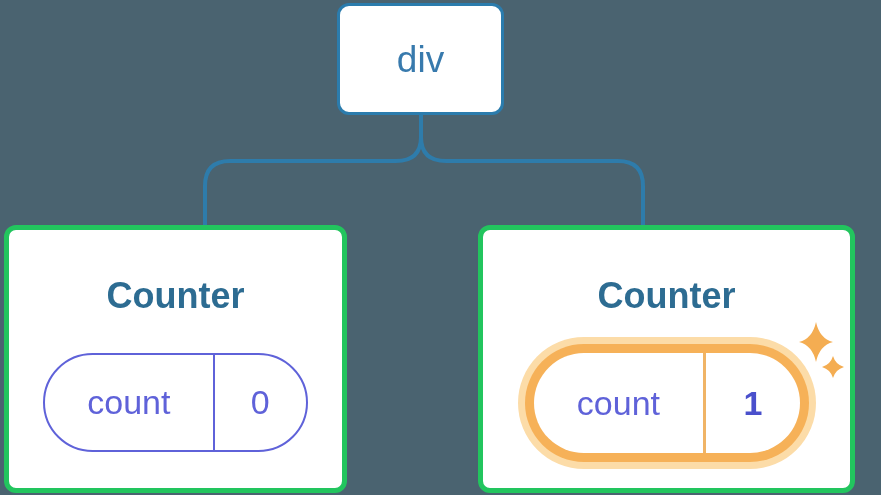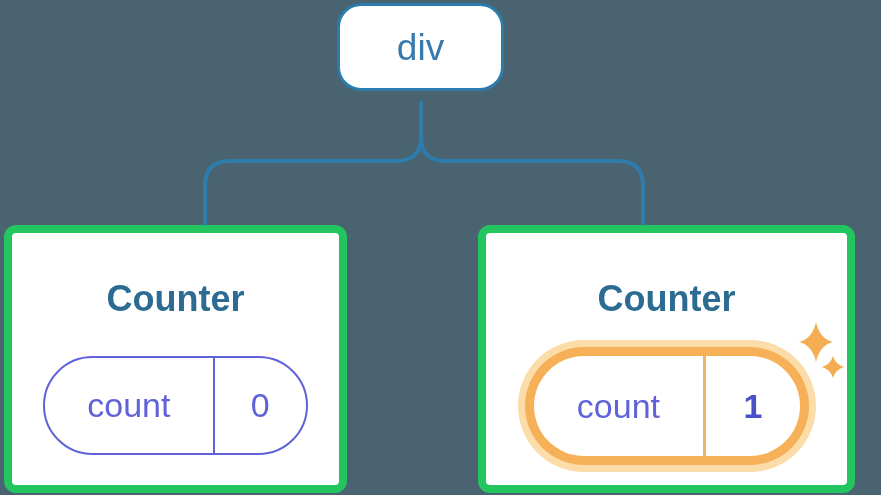--- a/index.html
+++ b/index.html
@@ -8,31 +8,31 @@
     position:relative;width:881px;height:495px;overflow:hidden;
     background:#4a6370;
     font-family:"Liberation Sans",sans-serif;
   }
   
   #connectors{position:absolute;left:0;top:0;width:881px;height:495px;z-index:1;}
   #connectors path{stroke:#2e7cab;stroke-width:4;fill:none;stroke-linecap:round;}
 
   
   .root-node{
-    position:absolute;left:337px;top:3px;width:167px;height:88px;
-    background:#ffffff;border:3px solid #2b7cad;border-radius:24px;
+    position:absolute;left:337px;top:3px;width:167px;height:112px;
+    background:#ffffff;border:3px solid #2b7cad;border-radius:12px;
     box-sizing:border-box;display:flex;align-items:center;justify-content:center;
     z-index:2;
   }
   .root-node .label{font-size:37px;font-weight:500;color:#387aad;line-height:1;}
 
   
   .card{
     position:absolute;top:225px;height:268px;background:#ffffff;
-    border:8px solid #22c55e;border-radius:12px;box-sizing:border-box;
+    border:5px solid #22c55e;border-radius:12px;box-sizing:border-box;
     display:flex;flex-direction:column;align-items:center;z-index:2;
   }
   .card.left{left:4px;width:343px;}
   .card.right{left:478px;width:377px;}
   .card-title{margin-top:48px;font-size:36px;font-weight:600;color:#2d6c92;line-height:1;}
 
   
   .pill{
     margin-top:39px;width:265px;height:99px;box-sizing:border-box;
     border:2.5px solid #5f62d9;border-radius:60px;background:#fff;

